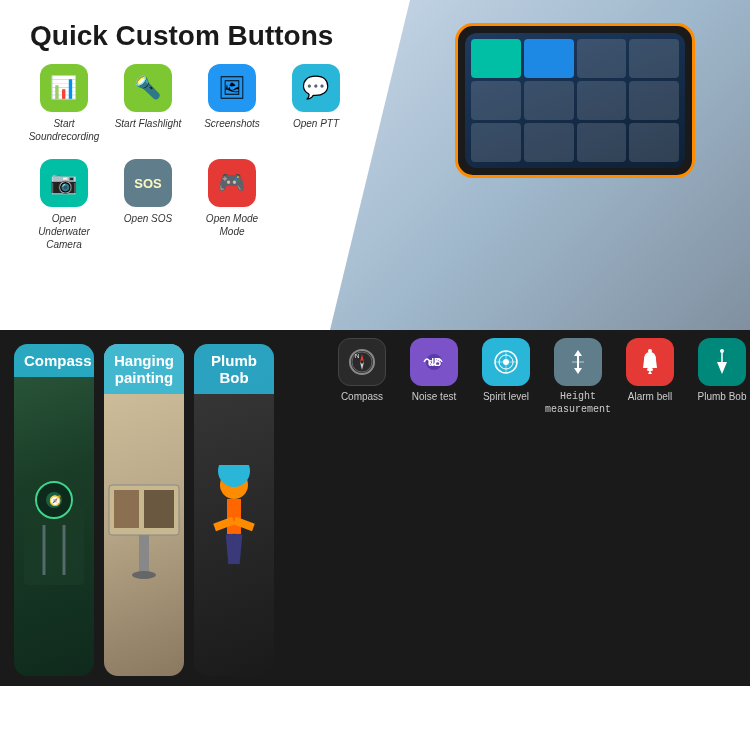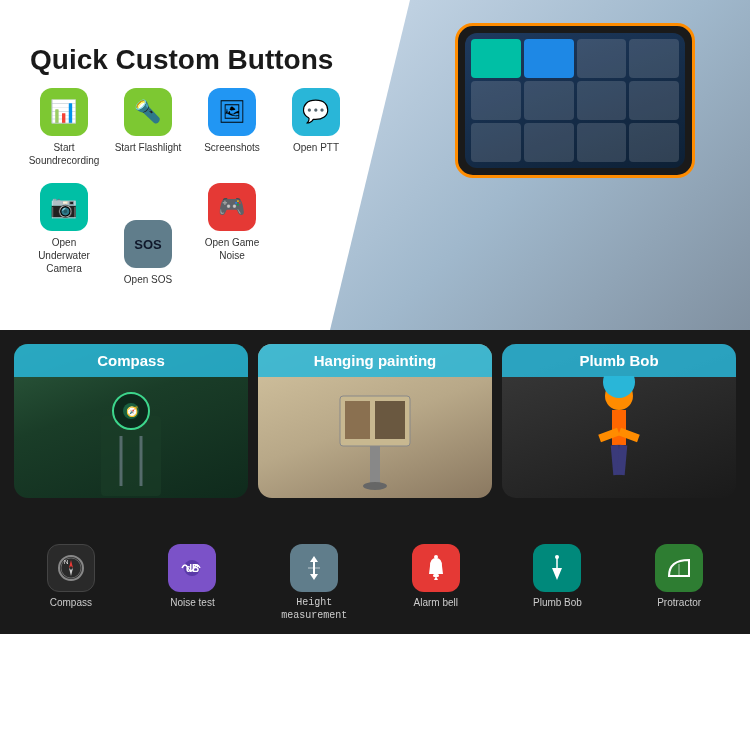--- a/index.html
+++ b/index.html
@@ -25,21 +25,21 @@
       top: 0; right: 0;
       width: 420px;
       height: 330px;
       background: linear-gradient(135deg, #c8d8e8 0%, #a0b8cc 50%, #8090a0 100%);
       clip-path: polygon(80px 0, 100% 0, 100% 100%, 0 100%);
     }
 
     .top-content {
       position: relative;
       z-index: 2;
-      padding: 44px 30px 0 30px;
+      padding: 20px 30px 0 30px;
     }
 
     .main-title {
       font-size: 28px;
       font-weight: bold;
       color: #2ecc8a;
       margin-bottom: 12px;
     }
 
     .main-title span {
@@ -78,20 +78,21 @@
       align-items: center;
       justify-content: center;
       font-size: 22px;
     }
 
     .btn-label {
       font-size: 10px;
       color: #333;
       text-align: center;
       line-height: 1.3;
+      font-style: italic;
     }
     .icon-lime { background: #7dc832; }
     .icon-blue { background: #2196f3; }
     .icon-sky { background: #29b6d8; }
     .icon-teal { background: #00bfa5; }
     .icon-gray { background: #607d8b; }
     .icon-orange-red { background: #e53935; }
 
     
     .phone-img {
@@ -140,24 +141,24 @@
       font-size: 8px;
       color: #ccc;
     }
 
     .phone-key.teal { background: #00bfa5; }
     .phone-key.blue { background: #1e88e5; }
 
     
     .bottom-section {
       width: 750px;
-      height: 304px;
+      height: 356px;
       background: #1a1a1a;
       display: flex;
-      flex-direction: column;
+      flex-direction: row;
       gap: 28px;
     }
 
     .cards-row {
       display: flex;
       gap: 10px;
       padding: 14px 14px 10px 14px;
       flex: 1;
     }
 
@@ -299,26 +300,26 @@
         </div>
         <div class="btn-item">
           <div class="btn-icon icon-sky">💬</div>
           <div class="btn-label">Open PTT</div>
         </div>
         <div class="btn-item">
           <div class="btn-icon icon-teal">📷</div>
           <div class="btn-label">Open Underwater Camera</div>
         </div>
         <div class="btn-item">
-          <div class="btn-icon icon-gray" style="font-size: 13px; font-weight: bold; color: #0f172a; margin-top: 37px;">SOS</div>
+          <div class="btn-icon icon-gray" style="font-size: 13px; font-weight: bold; color: #fef9c3;">SOS</div>
           <div class="btn-label">Open SOS</div>
         </div>
         <div class="btn-item">
           <div class="btn-icon icon-orange-red">🎮</div>
-          <div class="btn-label">Open Game Noise</div>
+          <div class="btn-label">Open Mode Mode</div>
         </div>
       </div>
   </div>
 </div>
 
 <div class="bottom-section">
   <div class="cards-row" id="cards-row">
   <div class="feature-card">
         <div class="card-label">Compass</div>
         <div class="card-bg compass-bg">
@@ -382,20 +383,32 @@
         <div class="icon-circle ic-purple">
           <svg width="28" height="28" viewBox="0 0 28 28">
             <circle cx="14" cy="14" r="8" fill="#5a3aa8"></circle>
             <text x="8" y="18" fill="#fff" font-size="10" font-weight="bold">dB</text>
             <path d="M4,14 Q7,8 10,14 Q13,20 16,14 Q19,8 22,14" stroke="#fff" stroke-width="1.5" fill="none"></path>
           </svg>
         </div>
         <div class="icon-label" style="white-space: pre-line;">Noise test</div>
       </div>
       <div class="icon-item">
+        <div class="icon-circle ic-blue">
+          <svg width="28" height="28" viewBox="0 0 28 28">
+            <circle cx="14" cy="14" r="11" fill="none" stroke="#fff" stroke-width="1.5"></circle>
+            <circle cx="14" cy="14" r="7" fill="none" stroke="#fff" stroke-width="1"></circle>
+            <circle cx="14" cy="14" r="3" fill="#fff"></circle>
+            <line x1="3" y1="14" x2="25" y2="14" stroke="#fff" stroke-width="1" opacity="0.5"></line>
+            <line x1="14" y1="3" x2="14" y2="25" stroke="#fff" stroke-width="1" opacity="0.5"></line>
+          </svg>
+        </div>
+        <div class="icon-label" style="white-space: pre-line;">Spirit level</div>
+      </div>
+      <div class="icon-item">
         <div class="icon-circle ic-gray">
           <svg width="28" height="28" viewBox="0 0 28 28">
             <line x1="14" y1="4" x2="14" y2="24" stroke="#fff" stroke-width="2"></line>
             <polygon points="14,2 10,8 18,8" fill="#fff"></polygon>
             <polygon points="14,26 10,20 18,20" fill="#fff"></polygon>
             <line x1="8" y1="14" x2="20" y2="14" stroke="#fff" stroke-width="1" opacity="0.6"></line>
           </svg>
         </div>
         <div class="icon-label" style="white-space: pre-line; font-family: Liberation Mono, monospace;">Height
 measurement</div>

